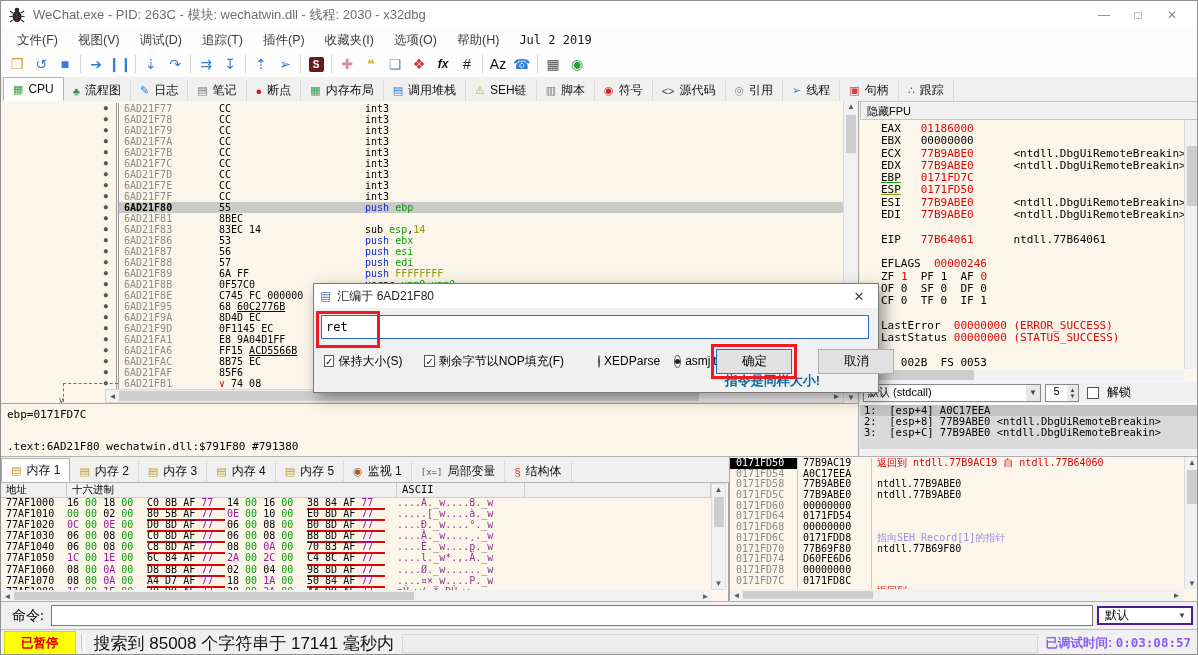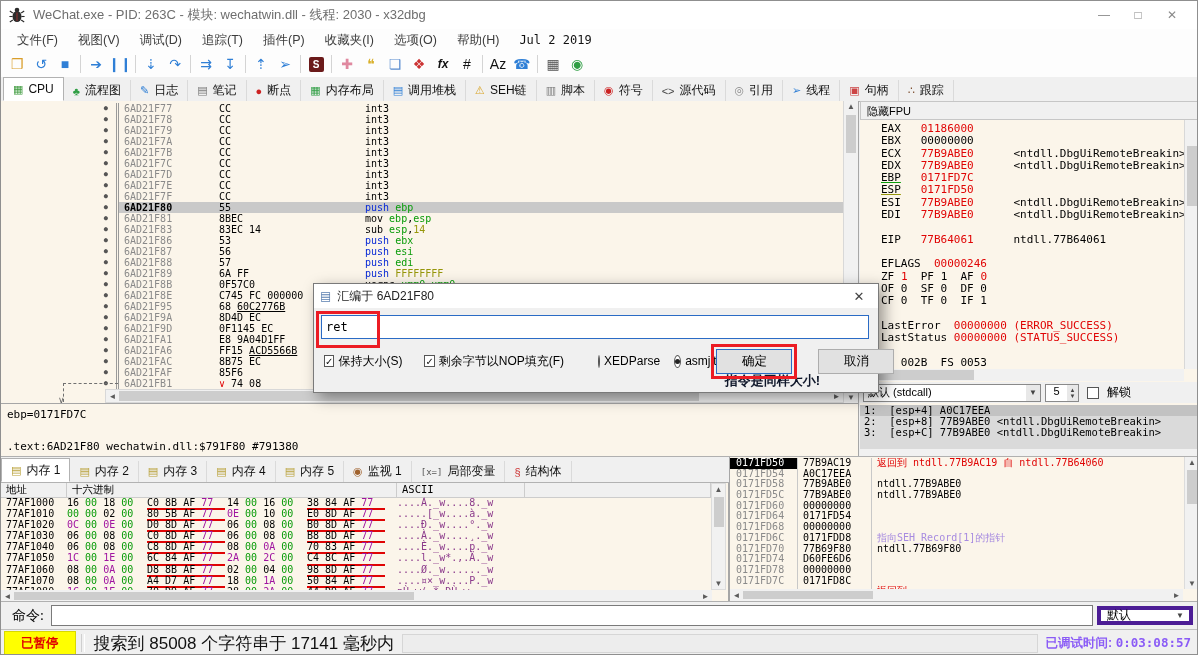--- a/index.html
+++ b/index.html
@@ -98,21 +98,21 @@
   .srow .sa{color:#8a8a8a;padding-left:6px;border-right:1px solid #c8c8c8;}
   .srow .sa.sel{background:#000;color:#fff;}
   .srow .sv2{padding-left:5px;border-right:1px solid #c8c8c8;color:#000;}
   .srow .sc{padding-left:5px;}
   .stk-vscroll{position:absolute;right:0;top:0;width:15px;bottom:12px;background:#f1f1f1;border-left:1px solid #dcdcdc;box-sizing:border-box;}
   .stk-hscroll{position:absolute;left:0;bottom:0;right:16px;height:12px;background:#f1f1f1;display:flex;align-items:center;}
   
   .cmdrow{position:absolute;left:0;top:600px;right:0;height:28px;background:#f0f0f0;border-top:1px solid #b0b0b0;display:flex;align-items:center;padding:0 4px;box-sizing:border-box;}
   .cmdlab{font-size:14px;margin:0 7px;font-family:Liberation Serif, serif;}
   .cmdinput{flex:1;height:19px;background:#fff;border:1px solid #7a7a7a;font-size:12px;font-family:"DejaVu Sans Mono","Liberation Mono",monospace;padding:0 3px;}
-  .cmdcombo{width:96px;height:19px;background:#fff;border:4px solid #4c1d95;display:flex;align-items:center;font-size:12px;padding-left:6px;margin-left:4px;box-sizing:border-box;}
+  .cmdcombo{width:96px;height:19px;background:#fff;border:2px solid #4c1d95;display:flex;align-items:center;font-size:12px;padding-left:6px;margin-left:4px;box-sizing:border-box;}
   .cmdcombo .ca{margin-left:auto;font-size:8px;color:#444;padding-right:5px;}
   .statusbar{position:absolute;left:0;top:628px;right:0;height:27px;background:#f0f0f0;border-top:1px solid #c0c0c0;display:flex;align-items:center;box-sizing:border-box;}
   .paused{background:#ffff00;color:#e00000;font-weight:bold;font-size:12.5px;padding:3px 16px;margin-left:3px;border:1px solid #d8d800;}
   .ssep{width:2px;height:18px;border-left:1px solid #cfcfcf;border-right:1px solid #ffffff;margin:0 5px;}
   .smsg{font-size:17px;color:#111;margin-left:4px;}
   .sfill{flex:1;height:17px;border:1px solid #d6d6d6;background:#ededed;margin:0 8px;}
   .stime{font-size:12.5px;color:#8b5cf6;font-weight:bold;margin-right:6px;white-space:pre;}
   
   .dialog{position:absolute;left:312px;top:282px;width:566px;height:110px;background:#f0f0f0;border:1px solid #7a7a7a;box-shadow:5px 5px 14px rgba(0,0,0,.4);z-index:50;box-sizing:border-box;}
   .dtitle{height:24px;background:#fff;display:flex;align-items:center;padding:0 6px;}
@@ -126,21 +126,21 @@
   .ann.okb{left:-5px;top:-5px;right:-5px;bottom:-5px;}
   .dctl{position:absolute;left:10px;top:40px;right:12px;height:26px;display:flex;align-items:center;}
   .dlab{font-size:12px;margin-left:4px;white-space:nowrap;}
   .radio{width:13px;height:13px;border:1px solid #555;border-radius:50%;background:#fff;display:inline-flex;align-items:center;justify-content:center;box-sizing:border-box;}
   .radio .rdot{width:5px;height:5px;border-radius:50%;background:#222;}
   .dbtn{height:25px;background:#e1e1e1;border:1px solid #adadad;font-size:12.5px;display:flex;align-items:center;justify-content:center;box-sizing:border-box;}
   .dbtn.ok{border:1px solid #2a6bc5;width:76px;}
   .dbtn.cancel{width:76px;}
   .okwrap{position:relative;margin-left:auto;}
   .cancelwrap{margin-left:26px;margin-right:44px;}
-  .dhint{position:absolute;right:58px;bottom:2px;font-size:13px;font-weight:bold;color:#0f172a;}
+  .dhint{position:absolute;right:58px;bottom:2px;font-size:13px;font-weight:bold;color:#0369a1;}
   .bugsvg{display:block;}
 </style>
 </head>
 <body>
 
 <div class="window">
 
   <div class="titlebar">
     <span>
       <svg class="bugsvg" width="16" height="16" viewBox="0 0 16 16">
@@ -326,21 +326,21 @@
           <div class="drow"><span class="gut"><span class="dot">●</span></span><span class="addr">6AD21F77</span><span class="bytes"><span>CC</span></span><span class="ins"><span class="c-k">int3</span></span></div>
           <div class="drow"><span class="gut"><span class="dot">●</span></span><span class="addr">6AD21F78</span><span class="bytes"><span>CC</span></span><span class="ins"><span class="c-k">int3</span></span></div>
           <div class="drow"><span class="gut"><span class="dot">●</span></span><span class="addr">6AD21F79</span><span class="bytes"><span>CC</span></span><span class="ins"><span class="c-k">int3</span></span></div>
           <div class="drow"><span class="gut"><span class="dot">●</span></span><span class="addr">6AD21F7A</span><span class="bytes"><span>CC</span></span><span class="ins"><span class="c-k">int3</span></span></div>
           <div class="drow"><span class="gut"><span class="dot">●</span></span><span class="addr">6AD21F7B</span><span class="bytes"><span>CC</span></span><span class="ins"><span class="c-k">int3</span></span></div>
           <div class="drow"><span class="gut"><span class="dot">●</span></span><span class="addr">6AD21F7C</span><span class="bytes"><span>CC</span></span><span class="ins"><span class="c-k">int3</span></span></div>
           <div class="drow"><span class="gut"><span class="dot">●</span></span><span class="addr">6AD21F7D</span><span class="bytes"><span>CC</span></span><span class="ins"><span class="c-k">int3</span></span></div>
           <div class="drow"><span class="gut"><span class="dot">●</span></span><span class="addr">6AD21F7E</span><span class="bytes"><span>CC</span></span><span class="ins"><span class="c-k">int3</span></span></div>
           <div class="drow"><span class="gut"><span class="dot">●</span></span><span class="addr">6AD21F7F</span><span class="bytes"><span>CC</span></span><span class="ins"><span class="c-k">int3</span></span></div>
           <div class="drow sel"><span class="gut"><span class="dot">●</span></span><span class="addr">6AD21F80</span><span class="bytes"><span>55</span></span><span class="ins"><span class="c-b">push</span><span class="c-k"> </span><span class="c-g">ebp</span></span></div>
-          <div class="drow"><span class="gut"><span class="dot">●</span></span><span class="addr">6AD21F81</span><span class="bytes"><span>8BEC</span></span><span class="ins"><span class="c-k">mov </span><span class="c-g">ebp</span><span class="c-k">,</span><span class="c-g">esp</span></span></div>
+          <div class="drow"><span class="gut"><span class="dot">●</span></span><span class="addr">6AD21F81</span><span class="bytes"><span>8BEC</span></span></div>
           <div class="drow"><span class="gut"><span class="dot">●</span></span><span class="addr">6AD21F83</span><span class="bytes"><span>83EC 14</span></span><span class="ins"><span class="c-k">sub </span><span class="c-g">esp</span><span class="c-k">,</span><span class="c-o">14</span></span></div>
           <div class="drow"><span class="gut"><span class="dot">●</span></span><span class="addr">6AD21F86</span><span class="bytes"><span>53</span></span><span class="ins"><span class="c-b">push</span><span class="c-k"> </span><span class="c-g">ebx</span></span></div>
           <div class="drow"><span class="gut"><span class="dot">●</span></span><span class="addr">6AD21F87</span><span class="bytes"><span>56</span></span><span class="ins"><span class="c-b">push</span><span class="c-k"> </span><span class="c-g">esi</span></span></div>
           <div class="drow"><span class="gut"><span class="dot">●</span></span><span class="addr">6AD21F88</span><span class="bytes"><span>57</span></span><span class="ins"><span class="c-b">push</span><span class="c-k"> </span><span class="c-g">edi</span></span></div>
           <div class="drow"><span class="gut"><span class="dot">●</span></span><span class="addr">6AD21F89</span><span class="bytes"><span>6A FF</span></span><span class="ins"><span class="c-b">push</span><span class="c-k"> </span><span class="c-o">FFFFFFFF</span></span></div>
           <div class="drow"><span class="gut"><span class="dot">●</span></span><span class="addr">6AD21F8B</span><span class="bytes"><span>0F57C0</span></span><span class="ins"><span class="c-k">xorps </span><span class="c-g">xmm0</span><span class="c-k">,</span><span class="c-g">xmm0</span></span></div>
           <div class="drow"><span class="gut"><span class="dot">●</span></span><span class="addr">6AD21F8E</span><span class="bytes"><span>C745 FC 000000</span></span><span class="ins"></span></div>
           <div class="drow"><span class="gut"><span class="dot">●</span></span><span class="addr">6AD21F95</span><span class="bytes"><span>68 </span><span class="u">60C2776B</span></span><span class="ins"></span></div>
           <div class="drow"><span class="gut"><span class="dot">●</span></span><span class="addr">6AD21F9A</span><span class="bytes"><span>8D4D EC</span></span><span class="ins"></span></div>
           <div class="drow"><span class="gut"><span class="dot">●</span></span><span class="addr">6AD21F9D</span><span class="bytes"><span>0F1145 EC</span></span><span class="ins"></span></div>

